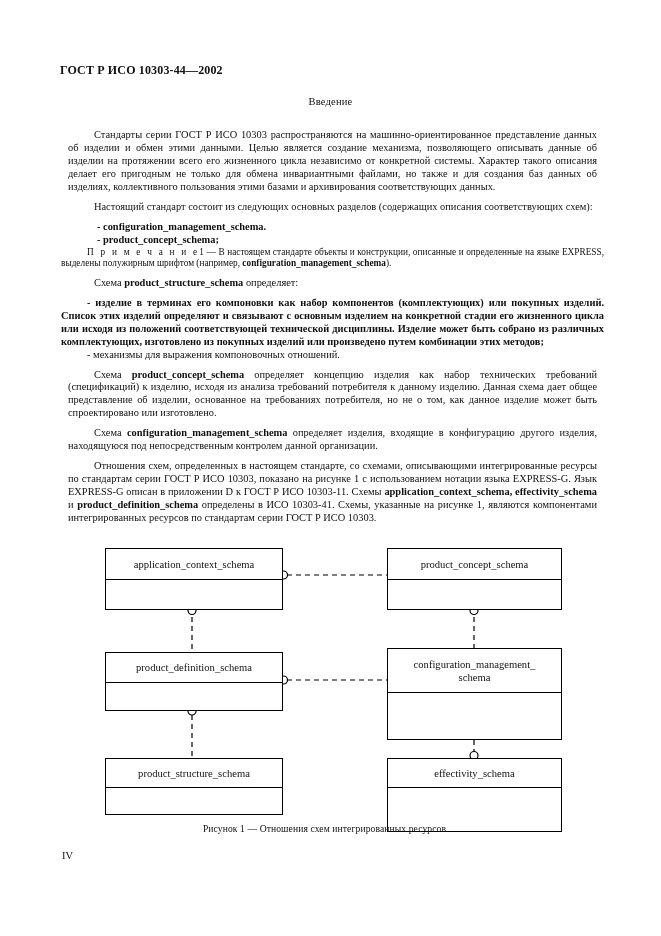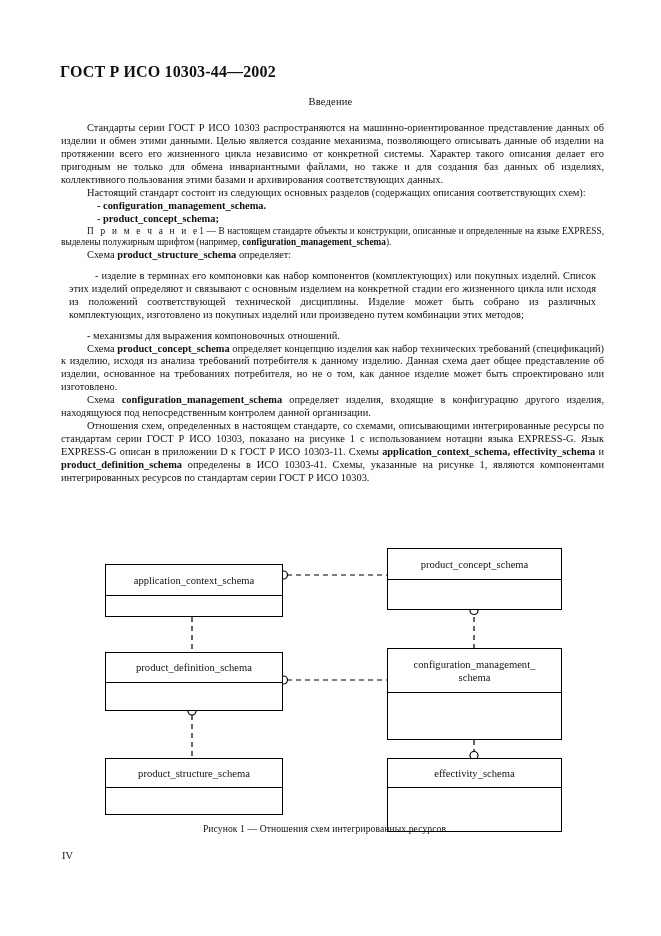--- a/index.html
+++ b/index.html
@@ -21,21 +21,21 @@
     left: 0; top: 0;
     width: 661px;
     height: 936px;
   }
 
   
   .doc-header {
     position: absolute;
     left: 60px;
     top: 63px;
-    font-size: 16px;
+    font-size: 12px;
     font-weight: bold;
     letter-spacing: 0.15px;
     white-space: nowrap;
   }
 
   .intro-title {
     position: absolute;
     left: 0;
     top: 96px;
     width: 661px;
@@ -50,36 +50,37 @@
     left: 61px;
     top: 122px;
     width: 543px;
     font-size: 10.4px;
     line-height: 12.95px;
     text-align: justify;
     text-justify: inter-word;
   }
 
   .para {
-    margin: 0;
+    margin: 7px;
     text-indent: 26px;
   }
 
   .bullet {
     margin: 0;
     padding-left: 36px;
     text-indent: 0;
     font-weight: bold;
     text-align: left;
   }
   .bullet .dash { font-weight: bold; }
 
   .dash-para {
-    margin: 8px;
+    margin: 0;
     text-indent: 26px;
+    font-weight: bold;
   }
 
   .note {
     margin: 0;
     font-size: 9.3px;
     line-height: 11.6px;
     text-indent: 26px;
     text-align: justify;
   }
   .note .spaced {
@@ -189,21 +190,21 @@
       <line x1="287" y1="680" x2="387" y2="680" stroke="#000" stroke-width="1.2" stroke-dasharray="5,4"></line>
       <circle cx="283.5" cy="680" r="4" fill="#fff" stroke="#000" stroke-width="1.2"></circle>
 
       <line x1="192" y1="715" x2="192" y2="758" stroke="#000" stroke-width="1.2" stroke-dasharray="5,4"></line>
       <circle cx="192" cy="711" r="4" fill="#fff" stroke="#000" stroke-width="1.2"></circle>
 
       <line x1="474" y1="722" x2="474" y2="752" stroke="#000" stroke-width="1.2" stroke-dasharray="5,4"></line>
       <circle cx="474" cy="755.5" r="4" fill="#fff" stroke="#000" stroke-width="1.2"></circle>
     </svg>
 
-    <div class="ezbox" style="left:105px; top:564px; width:178px; height:53px;">
+    <div class="ezbox" style="left:105px; top:548px; width:178px; height:62px;">
       <div class="title" style="height:31px;">application_context_schema</div>
       <div class="body" style="height:29px;"></div>
     </div>
 
     <div class="ezbox" style="left:387px; top:548px; width:175px; height:62px;">
       <div class="title" style="height:31px;">product_concept_schema</div>
       <div class="body" style="height:29px;"></div>
     </div>
 
     <div class="ezbox" style="left:105px; top:652px; width:178px; height:59px;">

